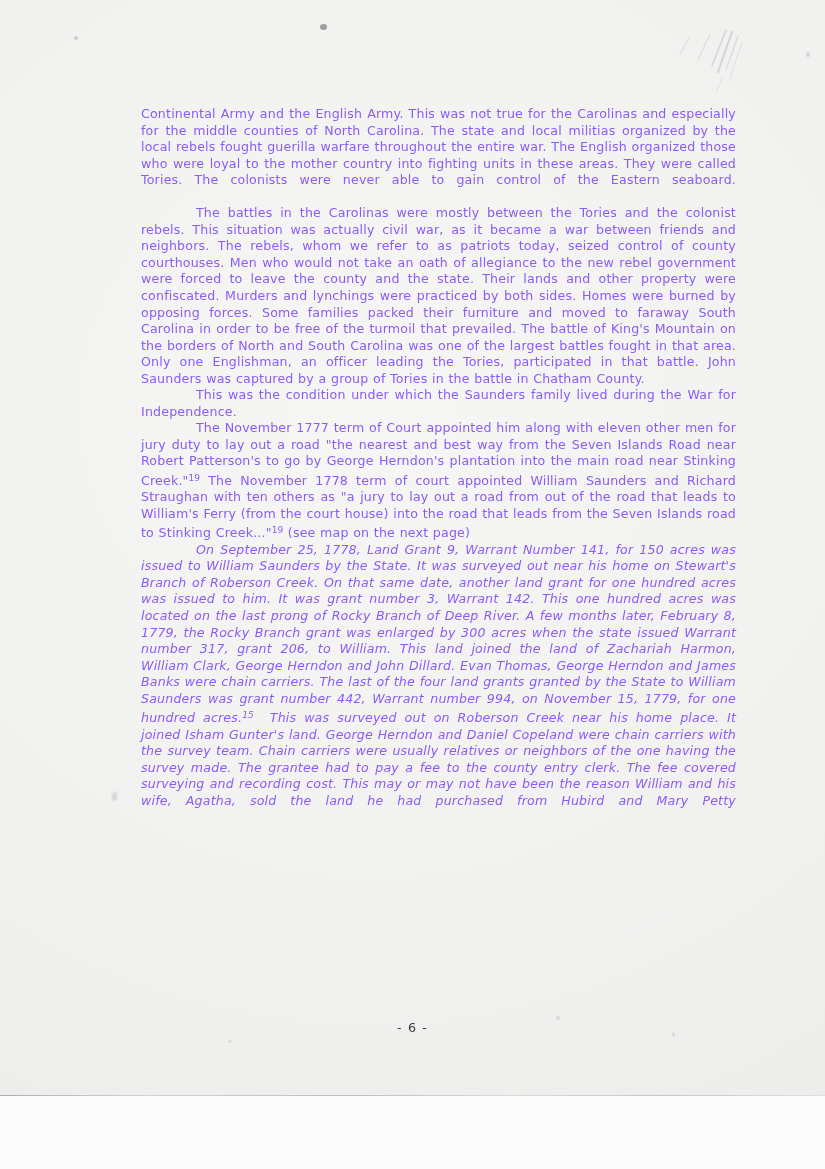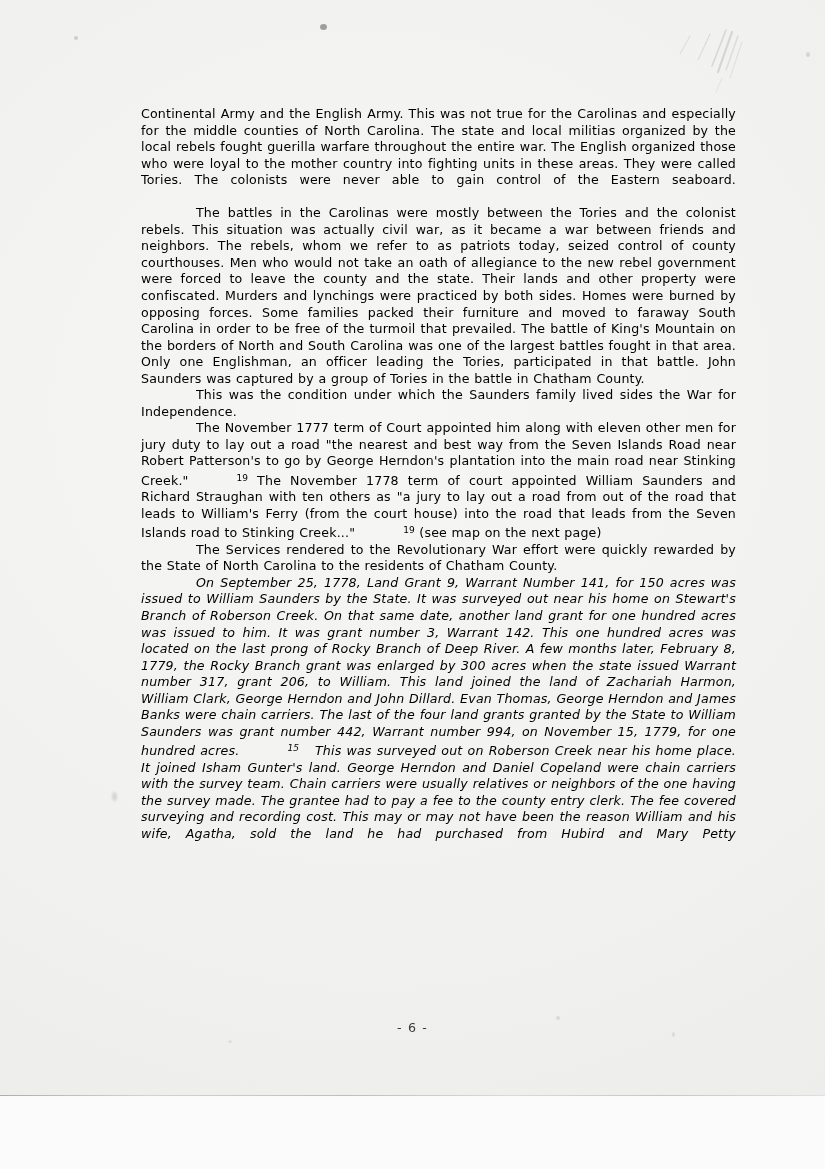--- a/index.html
+++ b/index.html
@@ -119,21 +119,21 @@
   }
 
   
   .text-block {
     position: absolute;
     top: 106px;
     left: 141px;
     width: 595px;
     font-size: 12.6px;
     line-height: 16.55px;
-    color: #000000;
+    color: #8b5cf6;
     text-align: justify;
     text-justify: inter-word;
     letter-spacing: 0.18px;
     word-spacing: 0.4px;
   }
   .text-block p {
     margin: 0;
     text-indent: 55px;
     text-align: justify;
   }
@@ -147,21 +147,20 @@
   
   .text-block p.runon::after {
     content: "";
     display: inline-block;
     width: 100%;
   }
   sup {
     font-size: 0.72em;
     vertical-align: 0.42em;
     letter-spacing: 0;
-    margin-left: 48px;
   }
   .footnote-gap {
     display: inline-block;
     width: 16px;
   }
 
   .page-number {
     position: absolute;
     top: 1020px;
     left: 0;
@@ -198,23 +197,22 @@
   <div class="speck speck-left-a"></div>
   <div class="speck speck-right-a"></div>
   <div class="speck speck-mid-left"></div>
   <div class="speck speck-lower"></div>
   <div class="speck speck-lower-right"></div>
   <div class="speck speck-lower-left"></div>
 
   <div class="text-block" id="body-text">
       <p class="no-indent runon">Continental Army and the English Army.  This was not true for the Carolinas and especially for the middle counties of North Carolina.  The state and local militias organized by the local rebels fought guerilla warfare throughout the entire war.  The English organized those who were loyal to the mother country into fighting units in these areas.  They were called Tories.  The colonists were never able to gain control of the Eastern seaboard.</p>
       <p>The battles in the Carolinas were mostly between the Tories and the colonist rebels.  This situation was actually civil war, as it became a war between friends and neighbors.  The rebels, whom we refer to as patriots today, seized control of county courthouses.  Men who would not take an oath of allegiance to the new rebel government were forced to leave the county and the state.  Their lands and other property were confiscated. Murders and lynchings were practiced by both sides.  Homes were burned by opposing forces.  Some families packed their furniture and moved to faraway South Carolina in order to be free of the turmoil that prevailed.  The battle of King's Mountain on the borders of North and South Carolina was one of the largest battles fought in that area.  Only one Englishman, an officer leading the Tories, participated in that battle.  John Saunders was captured by a group of Tories in the battle in Chatham County.</p>
-      <p>This was the condition under which the Saunders family lived sides the War for Independence.</p>
+      <p>This was the condition under which the Saunders family lived during the War for Independence.</p>
       <p>The November 1777 term of Court appointed him along with eleven other men for jury duty to lay out a road "the nearest and best way from the Seven Islands Road near Robert Patterson's to go by George Herndon's plantation into the main road near Stinking Creek."<sup>19</sup> The November 1778 term of court appointed William Saunders and Richard Straughan with ten others as "a jury to lay out a road from out of the road that leads to William's Ferry (from the court house) into the road that leads from the Seven Islands road to Stinking Creek..."<sup>19</sup> (see map on the next page)</p>
-      <p>The Services rendered to the Revolutionary War effort were quickly rewarded by the State of North Carolina to the residents of Chatham County.</p>
       <p class="runon">On September 25, 1778, Land Grant 9, Warrant Number 141, for 150 acres was issued to William Saunders by the State.  It was surveyed out near his home on Stewart's Branch of Roberson Creek.  On that same date, another land grant for one hundred acres was issued to him.  It was grant number 3, Warrant 142.  This one hundred acres was located on the last prong of Rocky Branch of Deep River.  A few months later, February 8, 1779, the Rocky Branch grant was enlarged by 300 acres when the state issued Warrant number 317, grant 206, to William.  This land joined the land of Zachariah Harmon, William Clark, George Herndon and John Dillard. Evan Thomas, George Herndon and James Banks were chain carriers.  The last of the four land grants granted by the State to William Saunders was grant number 442, Warrant number 994, on November 15, 1779, for one hundred acres.<sup>15</sup><span class="footnote-gap"></span>This was surveyed out on Roberson Creek near his home place.  It joined Isham Gunter's land.  George Herndon and Daniel Copeland were chain carriers with the survey team.  Chain carriers were usually relatives or neighbors of the one having the survey made.  The grantee had to pay a fee to the county entry clerk.  The fee covered surveying and recording cost.  This may or may not have been the reason William and his wife, Agatha, sold the land he had purchased from Hubird and Mary Petty</p>
     </div>
 
   <div class="page-number">- 6 -</div>
 
   <div class="scan-edge"></div>
   <div class="scan-edge-below"></div>
 
 </div>
 

